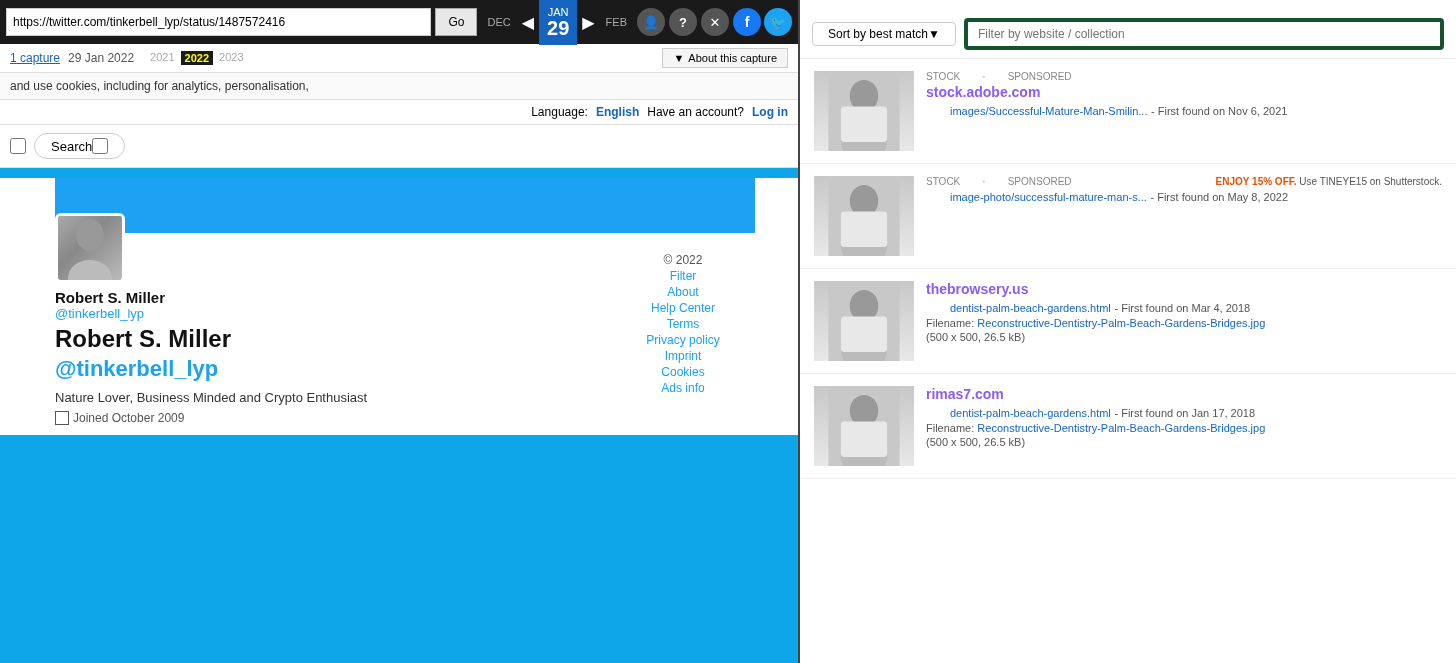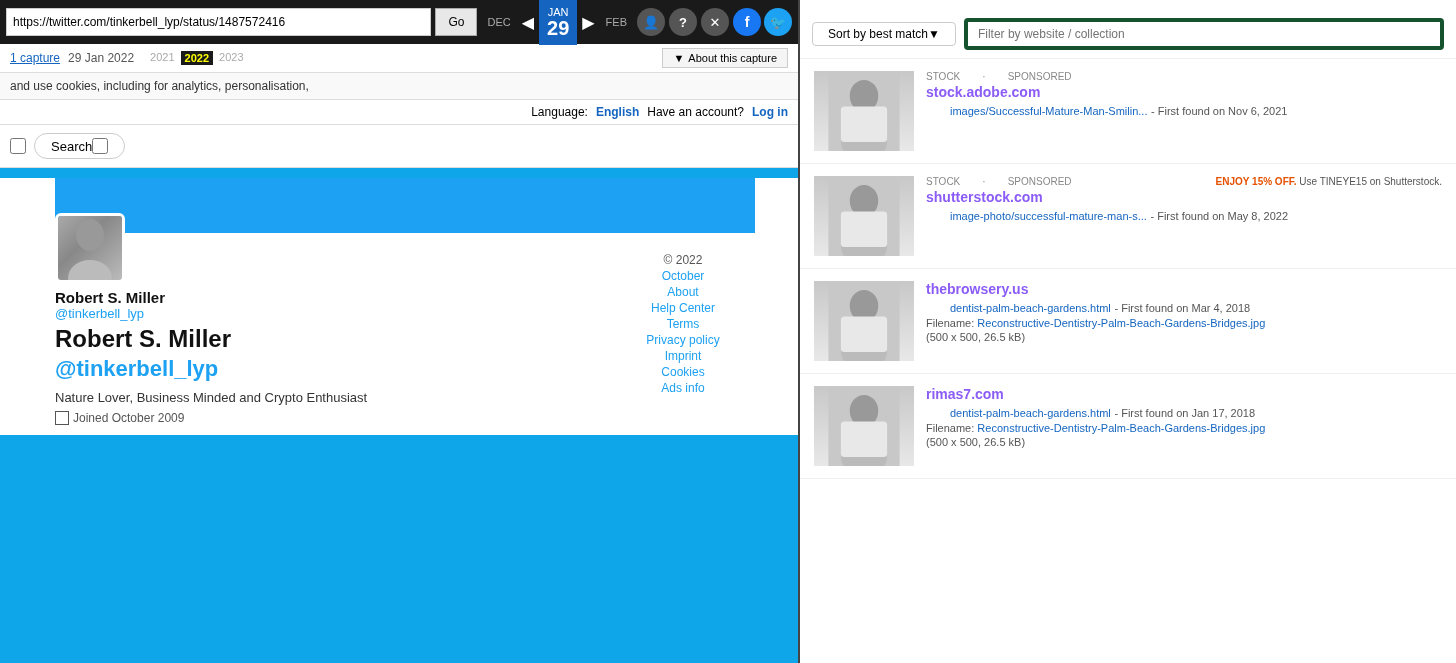--- a/index.html
+++ b/index.html
@@ -401,21 +401,21 @@
         <div class="profile-handle-large">@tinkerbell_lyp</div>
         <div class="profile-bio">Nature Lover, Business Minded and Crypto Enthusiast</div>
         <div class="profile-joined">
           <div class="joined-checkbox"></div>
           <span>Joined October 2009</span>
         </div>
       </div>
 
       <div class="profile-right">
         <div>© 2022</div>
-        <a>October</a>
+        <a>Filter</a>
         <a>About</a>
         <a>Help Center</a>
         <a>Terms</a>
         <a>Privacy policy</a>
         <a>Imprint</a>
         <a>Cookies</a>
         <a>Ads info</a>
       </div>
     </div>
   </div>
@@ -470,21 +470,20 @@
     </svg>
   </div>
         </div>
         <div class="result-info">
     <div class="result-tags">
       <span class="tag-stock">STOCK</span>
       <span class="tag-dot">·</span>
       <span class="tag-sponsored">SPONSORED</span>
       <span style="margin-left:auto;"><span class="tag-discount">ENJOY 15% OFF.</span> <span class="tag-discount-detail">Use TINEYE15 on Shutterstock.</span></span>
     </div>
-    <div class="result-domain">shutterstock.com</div>
     <div>
       <a class="result-url">image-photo/successful-mature-man-s...</a>
       <span class="result-meta">- First found on May 8, 2022</span>
     </div>
 
   </div>
       </div>
       <div class="result-item">
         <div class="result-thumb">
           <div class="thumb-person">

